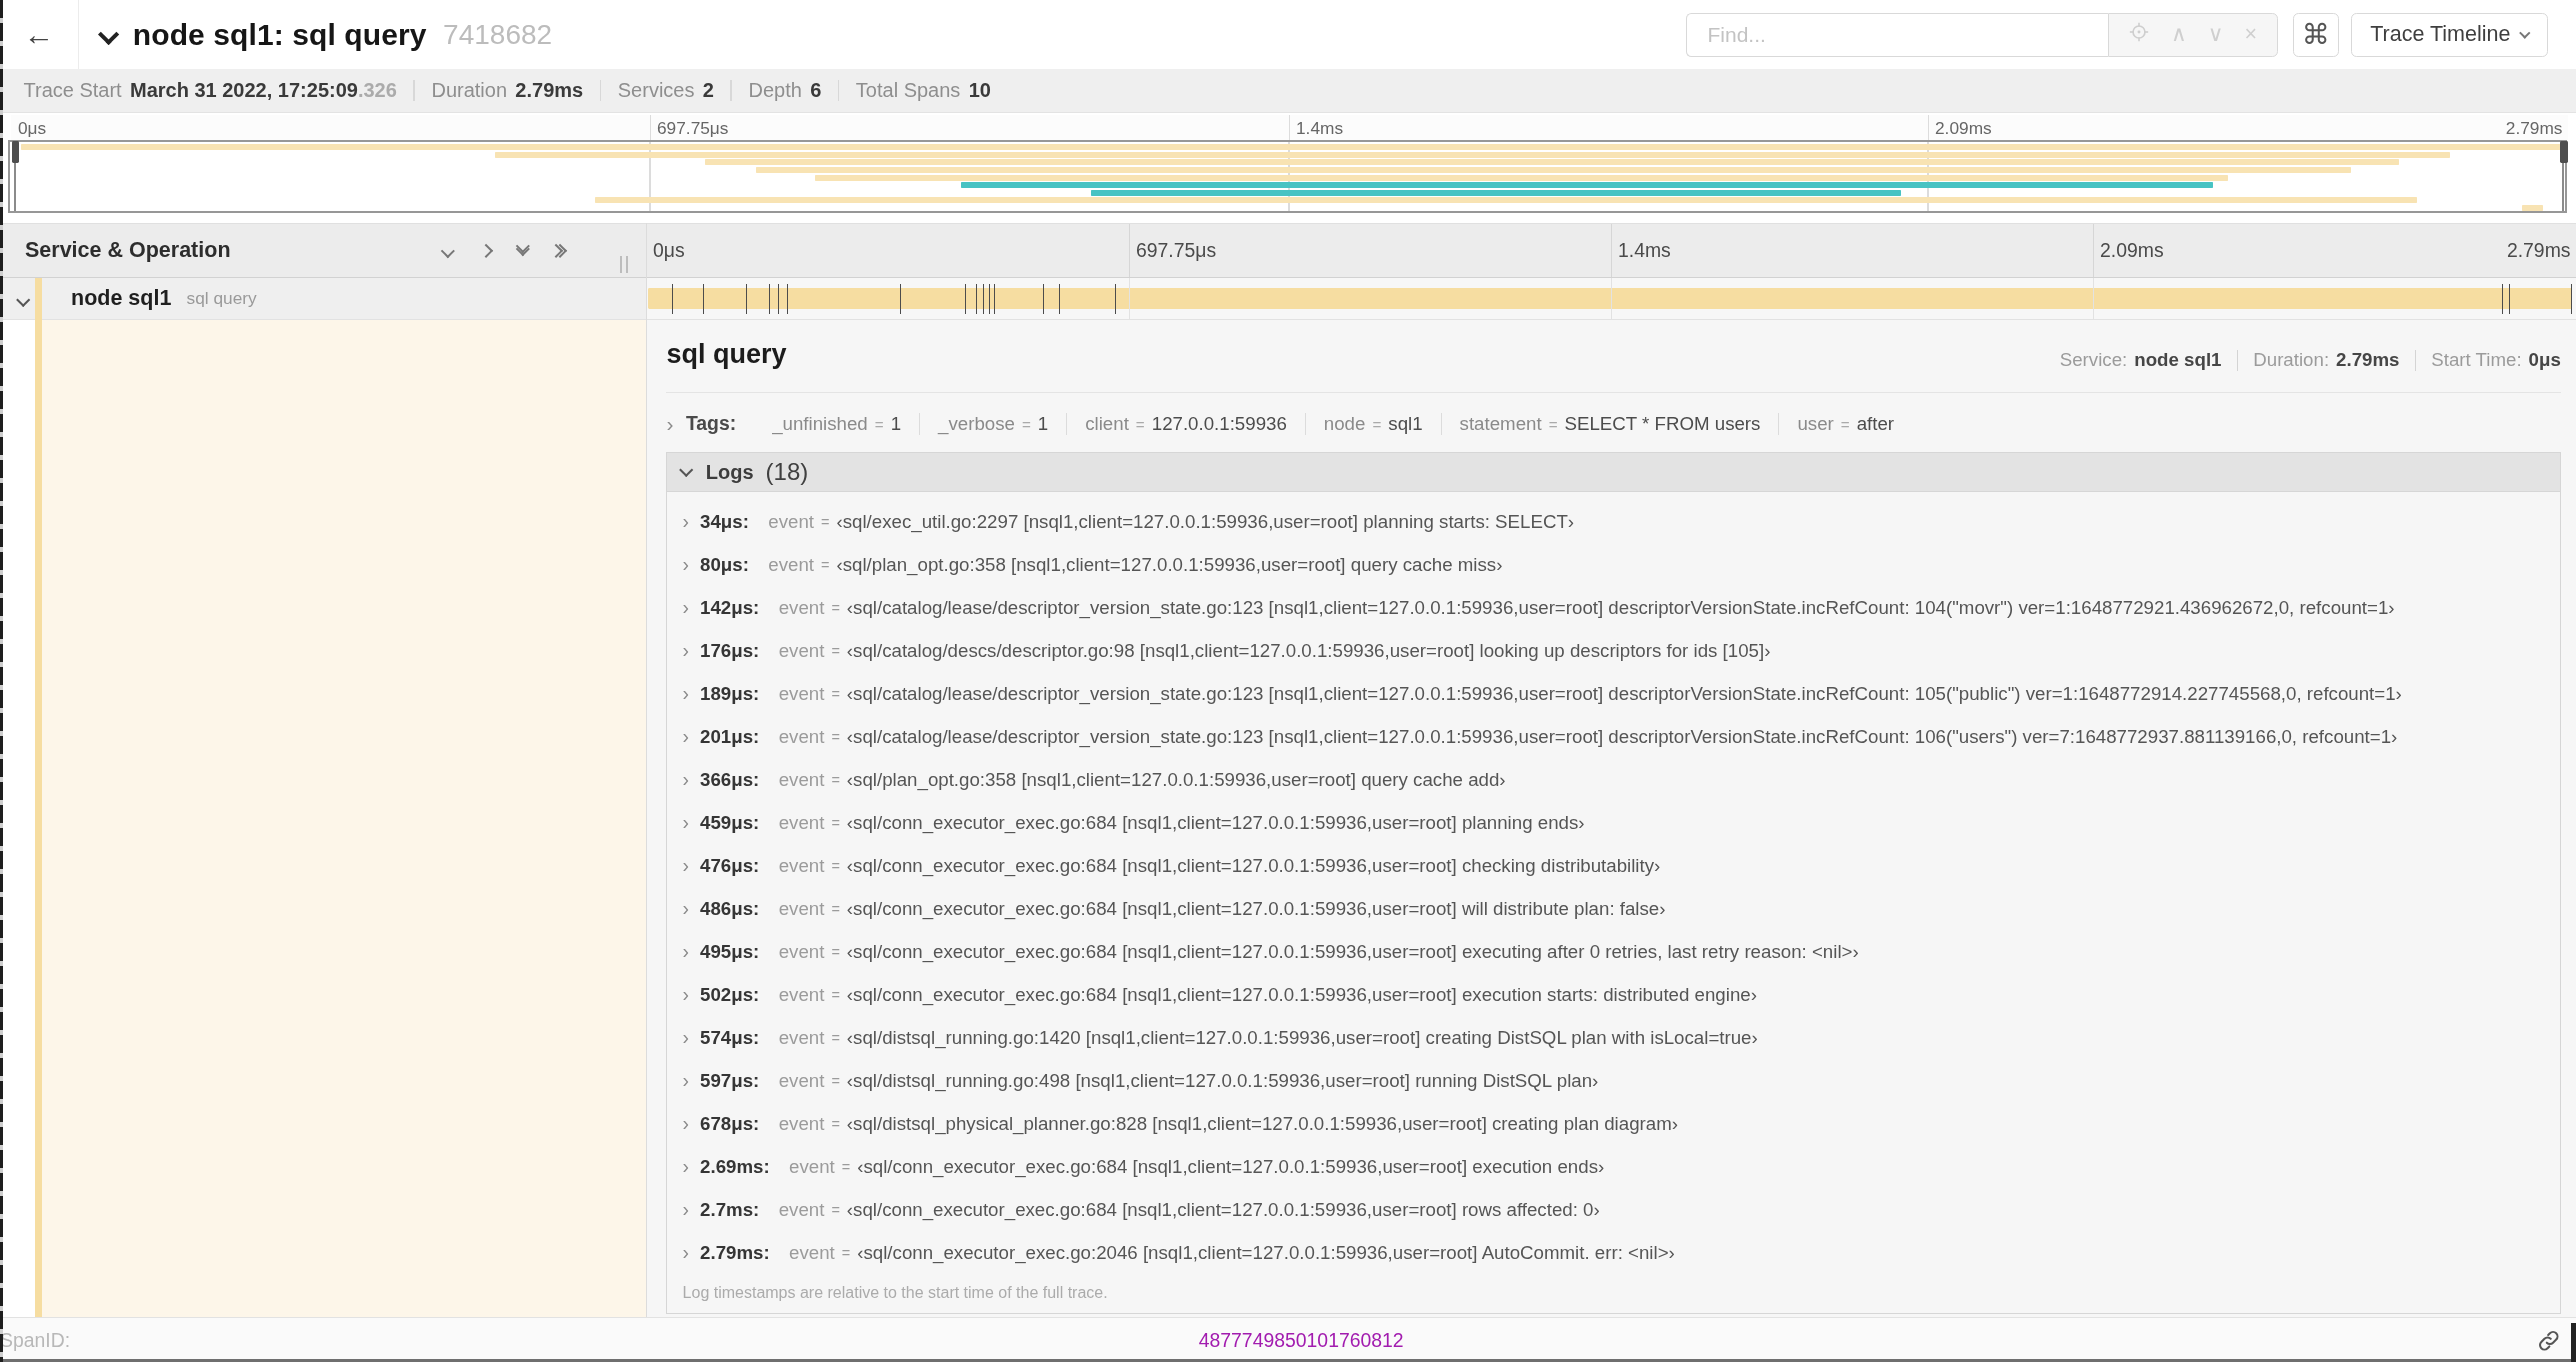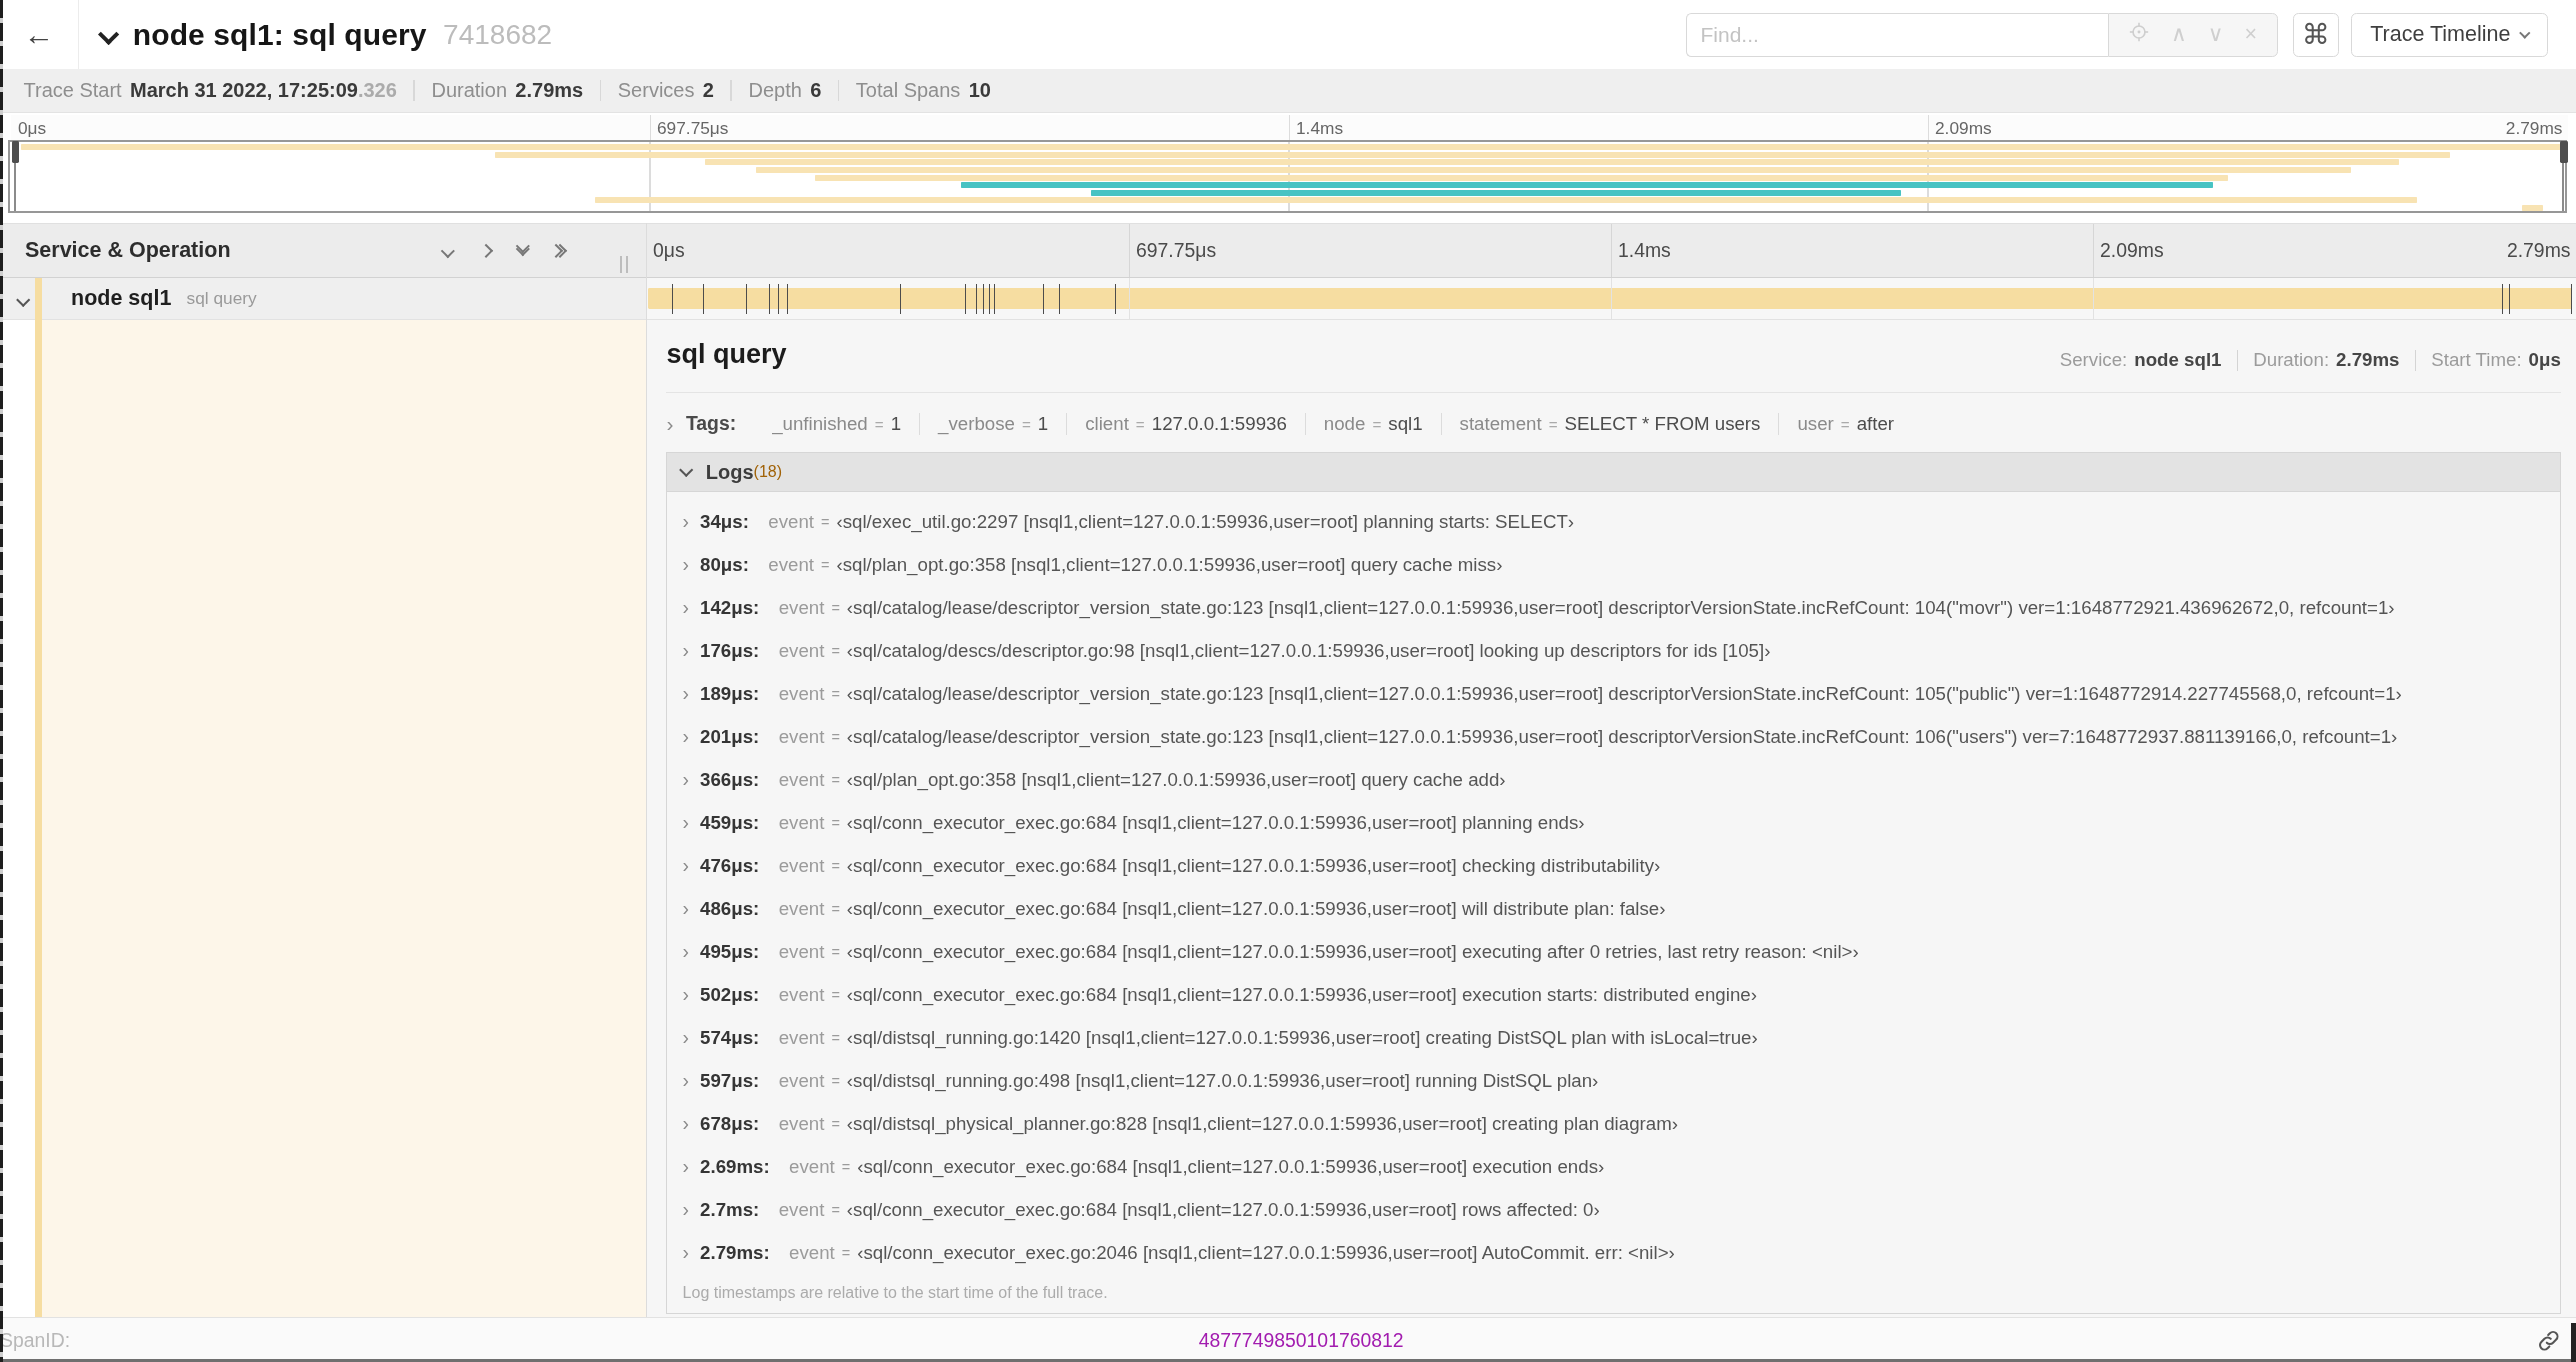--- a/index.html
+++ b/index.html
@@ -18,21 +18,21 @@
   
   #top-header{left:0;top:0;width:2576px;height:69px;background:#fff;}
   #back-btn{left:12.5px;top:9.7px;width:53px;height:50px;font-size:30.5px;color:#444;
             display:flex;align-items:center;justify-content:center;cursor:pointer;}
   #hdr-sep{left:78px;top:0;width:1.4px;height:69px;background:#ececec;}
   #title-wrap{left:101px;top:0;height:69px;display:flex;align-items:center;gap:16.6px;}
   #trace-title{font-size:30px;font-weight:bold;color:#161616;letter-spacing:0.1px;}
   #trace-id{font-size:28px;color:#bcbcbc;}
   #hdr-right{right:28px;top:12.5px;height:44px;display:flex;align-items:stretch;}
   #find-input{width:422px;height:44px;box-sizing:border-box;border:1.4px solid #d9d9d9;border-right:none;
-              border-radius:5.5px 0 0 5.5px;padding:0 14px;font-size:21px;color:#6d28d9;outline:none;
+              border-radius:5.5px 0 0 5.5px;padding:0 21px;font-size:21px;color:#6d28d9;outline:none;
               font-family:"Liberation Sans",sans-serif;margin-left:23px;}
   #find-input::placeholder{color:#c3c3c3;}
   #find-suffix{width:170px;box-sizing:border-box;border:1.4px solid #d9d9d9;border-radius:0 5.5px 5.5px 0;
                background:#f6f6f6;display:flex;align-items:center;justify-content:center;gap:21px;
                color:#cfcfcf;font-size:21.5px;}
   .suffix-ic{cursor:pointer;line-height:1;}
   #cmd-btn{width:46px;height:44px;box-sizing:border-box;margin-left:15.2px;border:1.4px solid #d9d9d9;
            border-radius:5.5px;background:#fff;display:flex;align-items:center;justify-content:center;
            font-size:28px;color:#555;cursor:pointer;}
   #view-btn{height:44px;box-sizing:border-box;margin-left:12.5px;border:1.4px solid #d9d9d9;border-radius:5.5px;
@@ -107,21 +107,21 @@
   .tag-item{display:flex;align-items:baseline;font-size:18.7px;padding:0 18px;white-space:nowrap;}
   .tag-item + .tag-item{border-left:1.4px solid #dcdcdc;}
   .tag-key{color:#8a8a8a;}
   .tag-eq{color:#aaa;font-size:15.2px;margin:0 7px;}
   .tag-val{color:#4c4c4c;}
 
   #logs-box{position:absolute;left:19.4px;right:15.2px;top:132px;bottom:2.8px;border:1.4px solid #d6d6d6;box-sizing:border-box;}
   #logs-header{height:39px;background:#e3e3e3;border-bottom:1.4px solid #d6d6d6;box-sizing:border-box;
                display:flex;align-items:center;padding-left:14px;cursor:pointer;}
   #logs-title{font-size:20px;font-weight:bold;color:#3d3d3d;margin-left:14px;}
-  #logs-count{font-size:16px;color:#a16207;margin-left:0;}
+  #logs-count{font-size:24px;color:#404040;margin-left:12px;}
   #logs-body{padding:8.3px 0 0 15.2px;}
   .log-row{height:43px;display:flex;align-items:center;white-space:nowrap;overflow:hidden;cursor:pointer;}
   .lr-chev{color:#8a8a8a;font-size:19.4px;}
   .lr-time{font-size:18.7px;font-weight:bold;color:#353535;margin-left:11px;}
   .lr-key{font-size:18.7px;color:#9b9b9b;margin-left:19.4px;}
   .lr-eq{font-size:14.5px;color:#9b9b9b;margin:0 7px;}
   .lr-val{font-size:18.7px;color:#555;}
   #logs-note{font-size:16px;color:#ababab;margin:9.7px 0 0 15.2px;}
 
   

